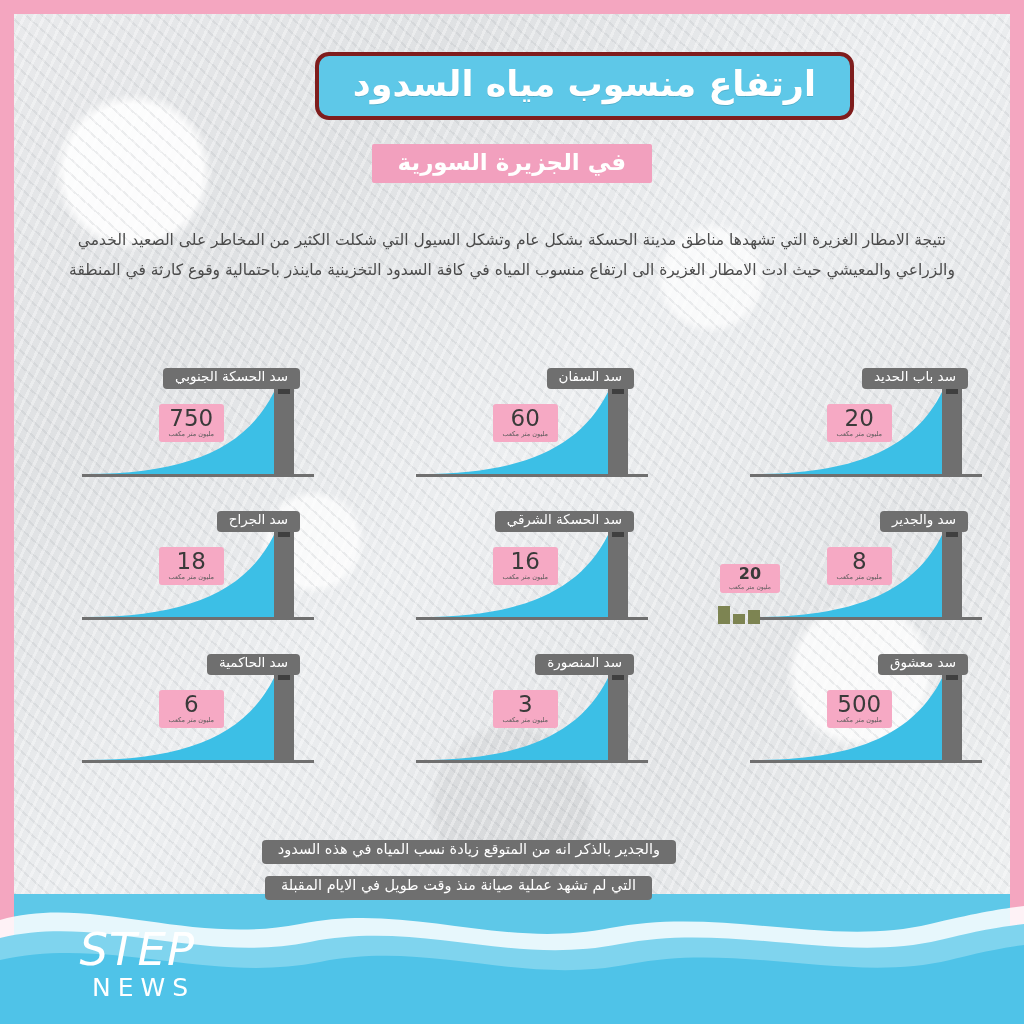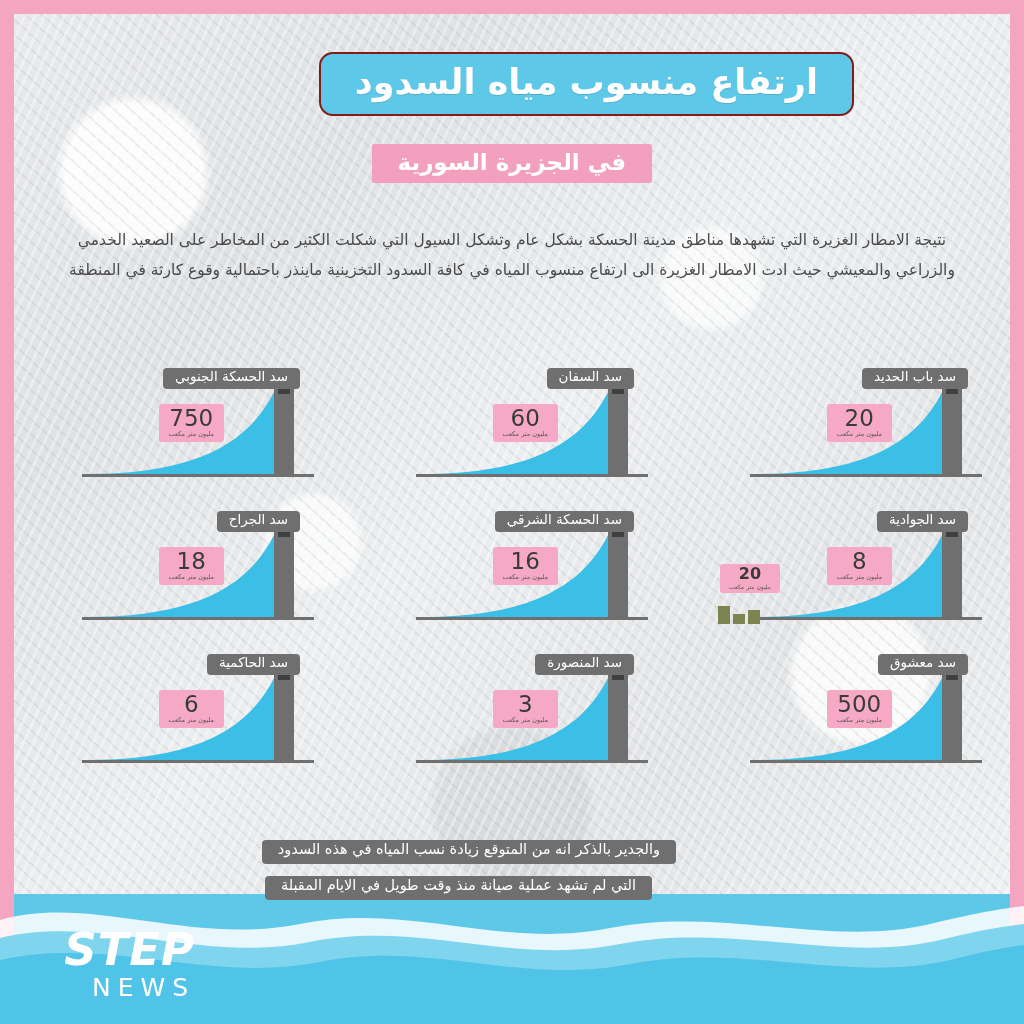--- a/index.html
+++ b/index.html
@@ -37,21 +37,21 @@
     background:
       repeating-linear-gradient(115deg, rgba(255,255,255,.35) 0 3px, rgba(0,0,0,0) 3px 9px),
       repeating-linear-gradient(42deg, rgba(160,165,170,.18) 0 2px, rgba(0,0,0,0) 2px 11px);
     mix-blend-mode:normal;
     pointer-events:none;
   }
 
   
   .title-bar{
     position:absolute;top:52px;right:170px;
-    background:#5ec8e8;border:2px solid #7f1d1d;border-radius:14px;
+    background:#5ec8e8;border:4px solid #7f1d1d;border-radius:14px;
     padding:8px 34px 12px 34px;
   }
   .title-bar span{
     font-size:35px;font-weight:bold;color:#ffffff;letter-spacing:0;
     text-shadow:0 1px 0 rgba(0,0,0,.12);
   }
   .subtitle-bar{
     position:absolute;top:144px;right:372px;
     background:#f2a0be;border-radius:2px;padding:5px 26px 8px 26px;
   }
@@ -102,21 +102,21 @@
     font-size:14.5px;padding:1px 16px 7px 16px;border-radius:4px;white-space:nowrap;
   }
   .note1{top:840px;right:348px;}
   .note2{top:876px;right:372px;}
 
   
   .waves{position:absolute;left:0;right:0;bottom:0;height:140px;overflow:hidden;}
   .logo{
     position:absolute;left:34px;bottom:24px;color:#fff;line-height:1;
   }
-  .logo .step{font-size:45px;font-weight:bold;letter-spacing:1px;font-style:italic;}
+  .logo .step{font-size:45px;font-weight:normal;letter-spacing:1px;font-style:italic;}
   .logo .news{font-size:25px;letter-spacing:7px;margin-top:3px;padding-left:58px;}
 </style>
 </head>
 <body>
 
 <div class="page">
 
   <div class="border-top"></div>
   <div class="border-left"></div>
   <div class="border-right"></div>
@@ -182,21 +182,21 @@
 
     <div class="row">
 
       <div class="cell">
         <svg class="dam-svg" width="240" height="105" viewBox="0 0 240 105">
           <path d="M4 96 L4 99 L236 99 L236 96 Z" fill="#6f6f6f"></path>
           <path d="M8 96 C 110 96, 168 70, 196 14 L196 96 Z" fill="#3cbfe6"></path>
           <rect x="196" y="2" width="20" height="94" fill="#6f6f6f"></rect>
           <rect x="200" y="0" width="12" height="16" fill="#3f3f3f"></rect>
         </svg>
-        <div class="label">سد الجوادية</div>
+        <div class="label">سد والجدير</div>
         <div class="value">
           <span class="num">8</span>
           <span class="unit">مليون متر مكعب</span>
         </div>
         <div class="mini">
           <div class="bars">
             <i style="height:14px"></i>
             <i style="height:10px"></i>
             <i style="height:18px"></i>
           </div>

